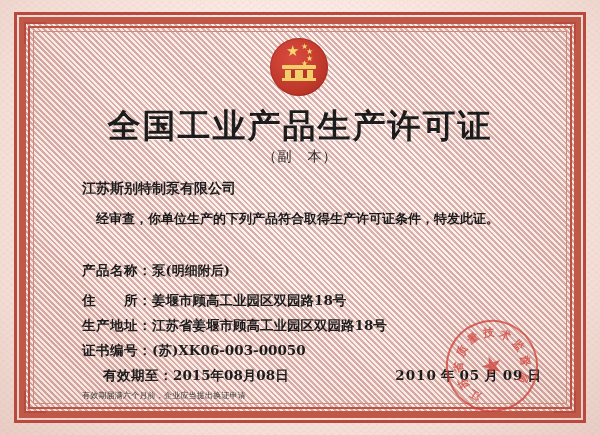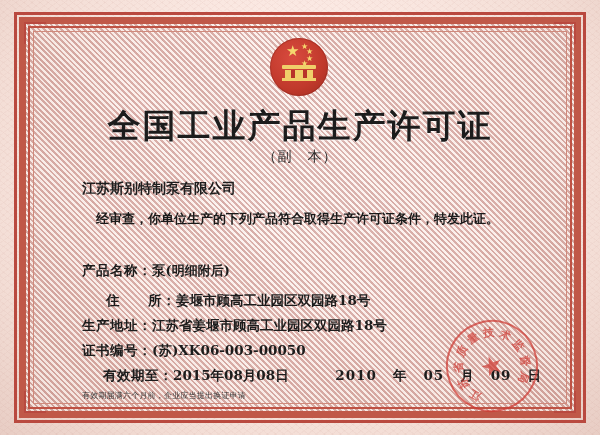--- a/index.html
+++ b/index.html
@@ -206,37 +206,37 @@
     font-size: 13.5px;
     font-weight: bold;
     color: #1c1c1c;
     white-space: nowrap;
   }
   .field-label { letter-spacing: 0.5px; }
   .field-value { font-weight: bold; }
   .field-note { font-weight: bold; font-size: 13px; }
 
   #row-product { top: 226px; }
-  #row-address { top: 256px; padding-left: 24px; }
+  #row-address { top: 256px; }
   #row-site    { top: 281px; }
   #row-cert    { top: 306px; }
   #row-valid   { top: 331px; margin-left: 21px; }
 
   
   #issue-date {
     position: absolute;
     right: 18px;
     top: 331px;
     font-family: "DejaVu Serif", "Liberation Serif", serif;
     font-size: 13.5px;
     font-weight: bold;
     color: #1c1c1c;
     letter-spacing: 1px;
   }
-  #issue-date .num { margin: 0 16px; text-align: center; }
+  #issue-date .num { margin: 0 4px; text-align: center; }
 
   
   #footnote {
     position: absolute;
     left: 42px;
     top: 354px;
     font-family: "DejaVu Sans", "Liberation Sans", sans-serif;
     font-size: 8px;
     color: #3a3a3a;
     letter-spacing: 0.2px;

